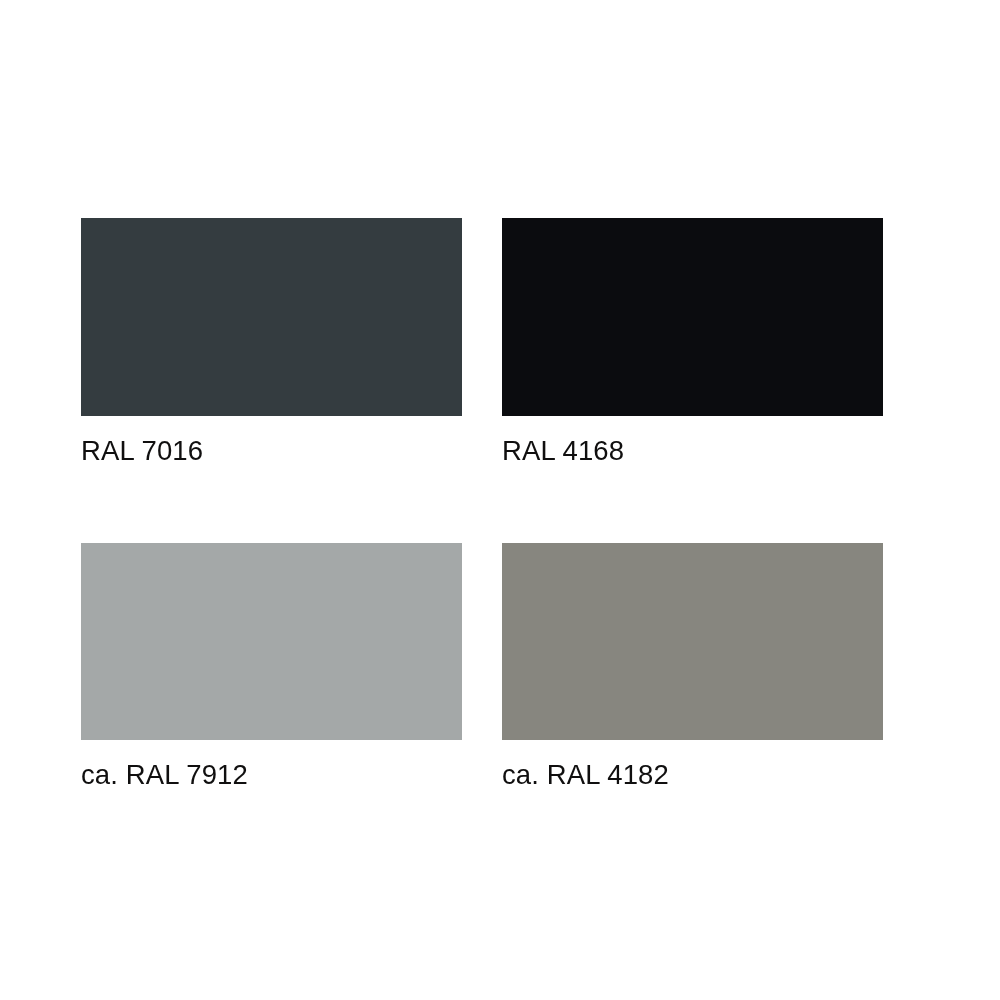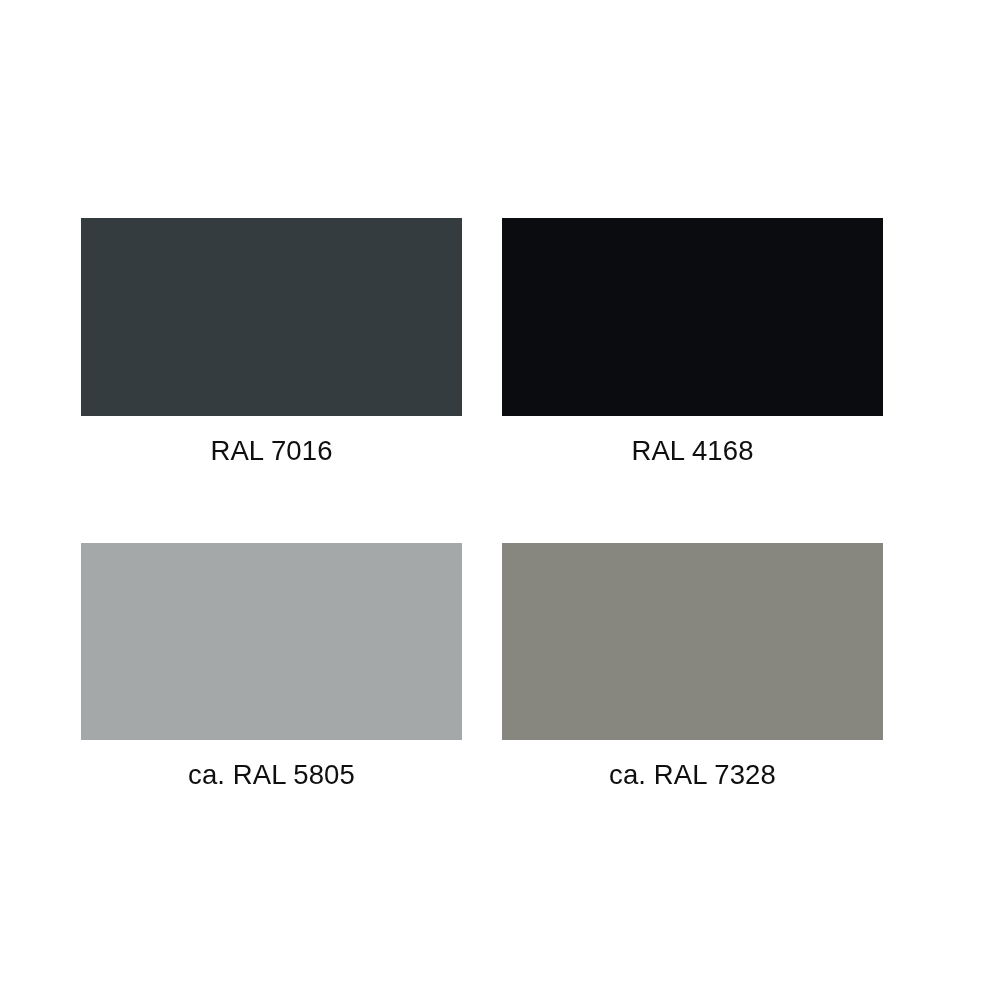--- a/index.html
+++ b/index.html
@@ -24,21 +24,20 @@
 
   .swatch-grid {
     position: absolute;
     left: 81px;
     top: 218px;
     width: 802px;
     display: grid;
     grid-template-columns: 381px 381px;
     grid-column-gap: 40px;
     grid-row-gap: 78px;
-    text-align: center;
   }
 
   .swatch-cell {
     width: 381px;
   }
 
   .swatch-chip {
     width: 381px;
     height: 198px;
     display: block;
@@ -71,22 +70,22 @@
       <span class="swatch-label">RAL 7016</span>
     </div>
 
     <div class="swatch-cell row1">
       <span class="swatch-chip" style="background-color: rgb(11, 12, 15);"></span>
       <span class="swatch-label">RAL 4168</span>
     </div>
 
     <div class="swatch-cell row2">
       <span class="swatch-chip" style="background-color: rgb(164, 168, 168);"></span>
-      <span class="swatch-label">ca. RAL 5805</span>
+      <span class="swatch-label">ca. RAL 7912</span>
     </div>
 
     <div class="swatch-cell row2">
       <span class="swatch-chip" style="background-color: rgb(135, 134, 127);"></span>
-      <span class="swatch-label">ca. RAL 7328</span>
+      <span class="swatch-label">ca. RAL 4182</span>
     </div>
 
   </div>
 </div>
 
 </body></html>

